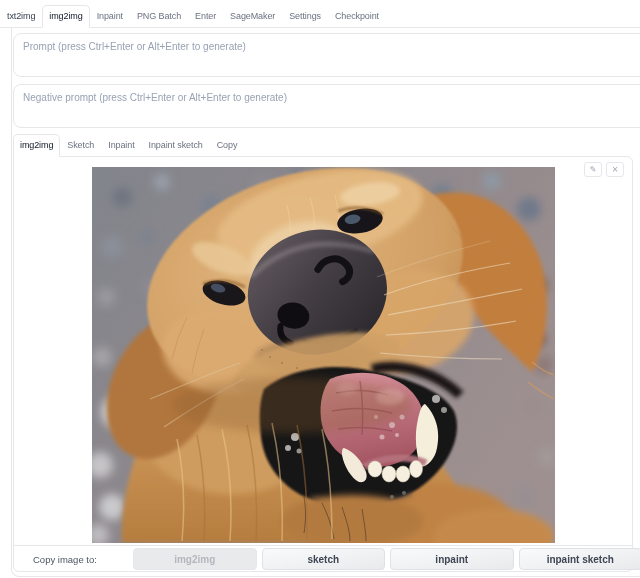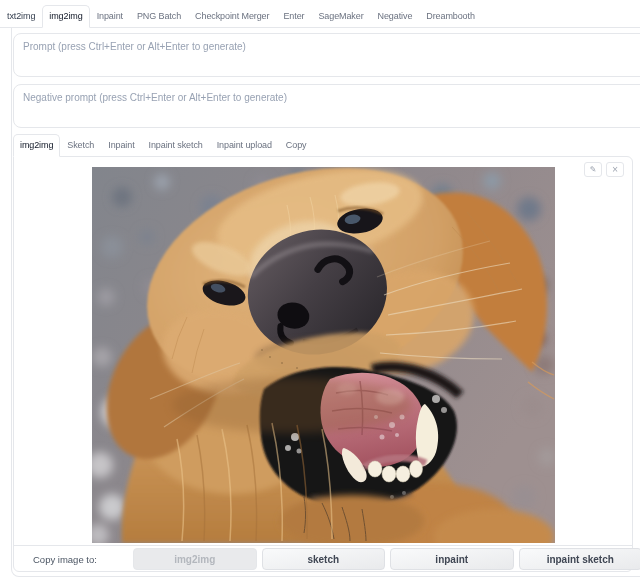--- a/index.html
+++ b/index.html
@@ -81,42 +81,40 @@
   .copy-btn.disabled{background:#e9eaec;color:#b3b7bd;border-color:#e5e7ea;cursor:not-allowed;}
 </style>
 </head>
 <body>
 
 <div class="tabnav">
   <div class="tab dark">txt2img</div>
   <div class="tab active">img2img</div>
   <div class="tab">Inpaint</div>
   <div class="tab">PNG Batch</div>
-  <div class="tab">Checkpoint Merger</div>
   <div class="tab">Enter</div>
   <div class="tab">SageMaker</div>
-  <div class="tab">Negative</div>
-  <div class="tab">Dreambooth</div>
+  <div class="tab">Settings</div>
+  <div class="tab">Checkpoint</div>
 </div>
 
 <div class="outer-panel"></div>
 
 <div class="promptbox" id="prompt-box">
   <textarea placeholder="Prompt (press Ctrl+Enter or Alt+Enter to generate)" style=""></textarea>
 </div>
 <div class="promptbox" id="negative-box">
   <textarea placeholder="Negative prompt (press Ctrl+Enter or Alt+Enter to generate)" style=""></textarea>
 </div>
 
 <div class="inner-tabnav">
   <div class="tab active">img2img</div>
   <div class="tab">Sketch</div>
   <div class="tab">Inpaint</div>
   <div class="tab">Inpaint sketch</div>
-  <div class="tab">Inpaint upload</div>
   <div class="tab">Copy</div>
 </div>
 
 <div class="inner-panel"></div>
 
 <div class="img-toolbar">
   <button class="icon-btn"><span>✎</span></button>
   <button class="icon-btn"><span>×</span></button>
 </div>
 

